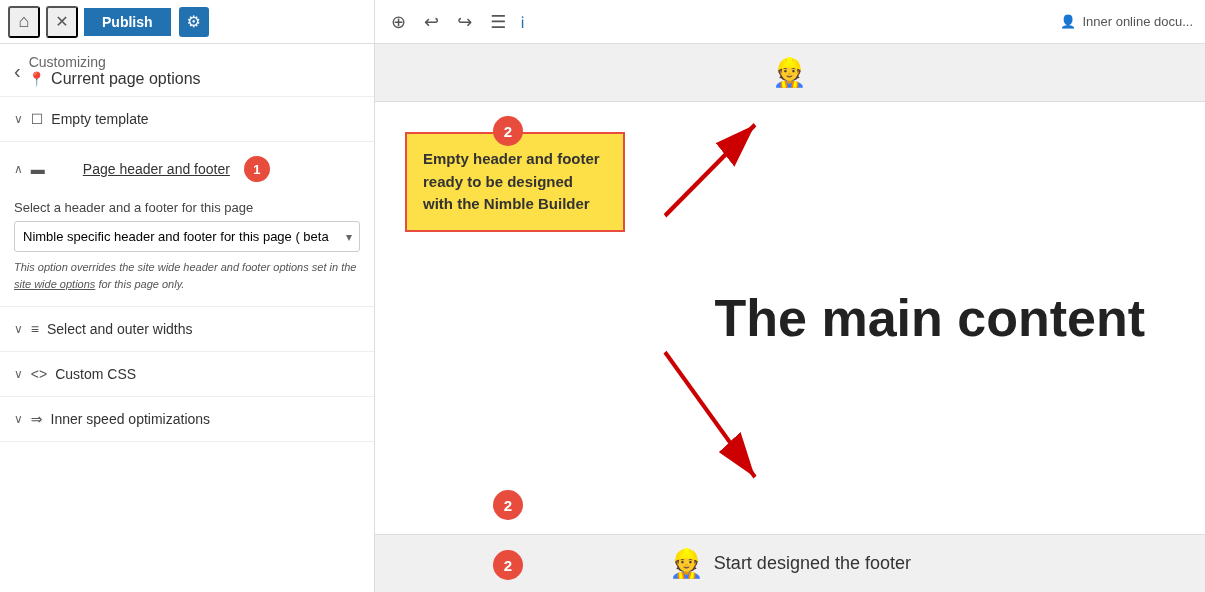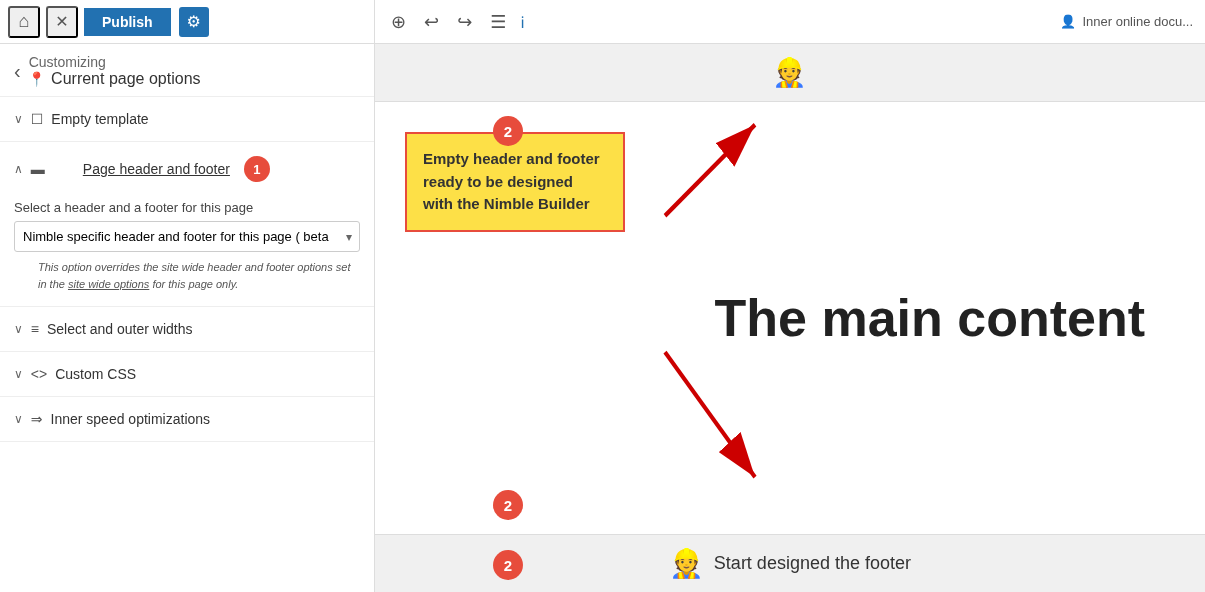--- a/index.html
+++ b/index.html
@@ -189,21 +189,20 @@
     .select-arrow {
       position: absolute; right: 8px; top: 50%; transform: translateY(-50%);
       pointer-events: none; color: #666; font-size: 12px;
     }
     .override-note {
       font-size: 11px;
       color: #555;
       margin-top: 7px;
       font-style: italic;
       line-height: 1.5;
-      margin-left: 24px;
     }
     .override-note a { color: #555; }
 
     
     .content-area {
       flex: 1;
       background: #f5f5f5;
       display: flex;
       flex-direction: column;
       overflow: hidden;

